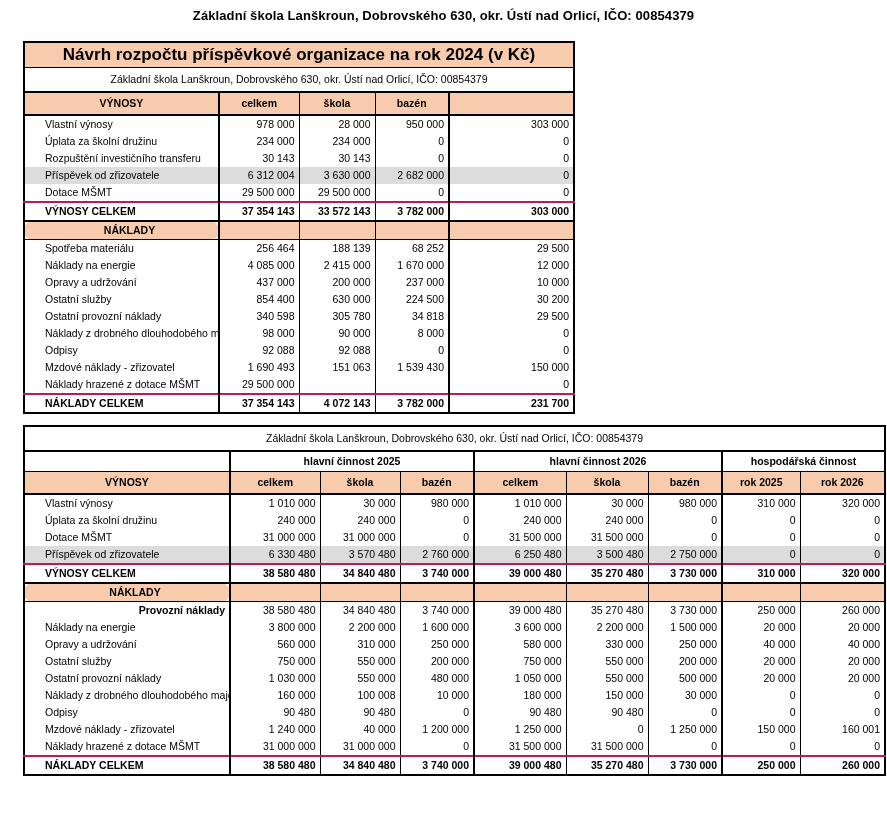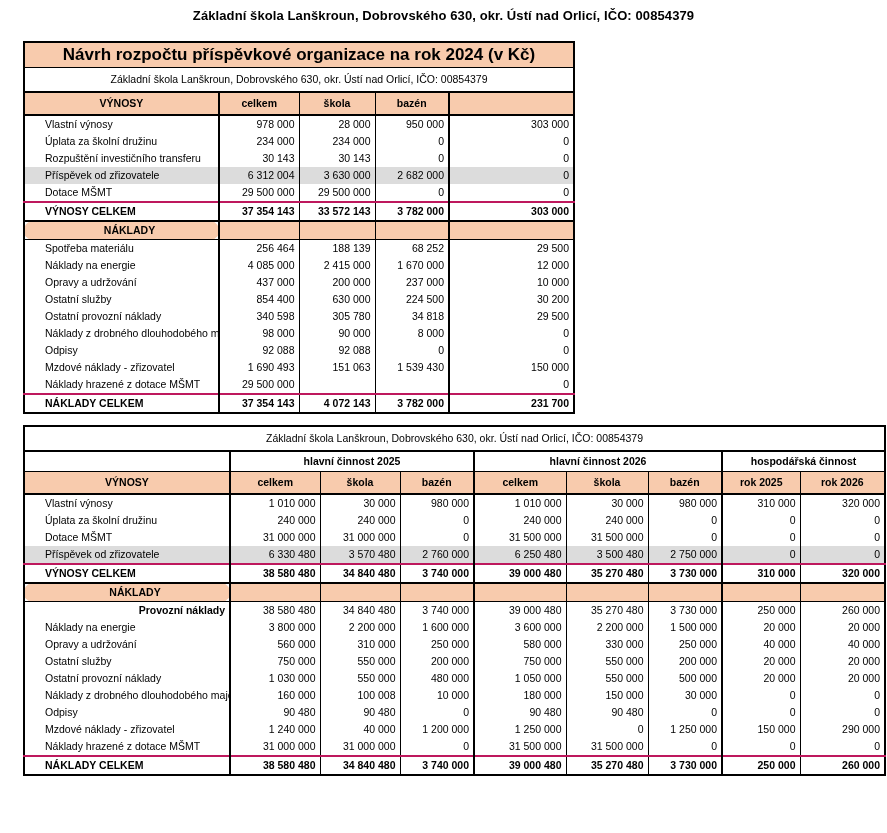--- a/index.html
+++ b/index.html
@@ -388,21 +388,21 @@
 
         <tr>
           <td class="lbl">Mzdové náklady - zřizovatel</td>
           <td class="num strong">1 240 000</td>
           <td class="num v">40 000</td>
           <td class="num v">1 200 000</td>
           <td class="num strong">1 250 000</td>
           <td class="num v">0</td>
           <td class="num v">1 250 000</td>
           <td class="num strong">150 000</td>
-          <td class="num v">290 000</td>
+          <td class="num v">160 001</td>
         </tr>
 
         <tr>
           <td class="lbl">Náklady hrazené z dotace MŠMT</td>
           <td class="num strong">31 000 000</td>
           <td class="num v">31 000 000</td>
           <td class="num v">0</td>
           <td class="num strong">31 500 000</td>
           <td class="num v">31 500 000</td>
           <td class="num v">0</td>

